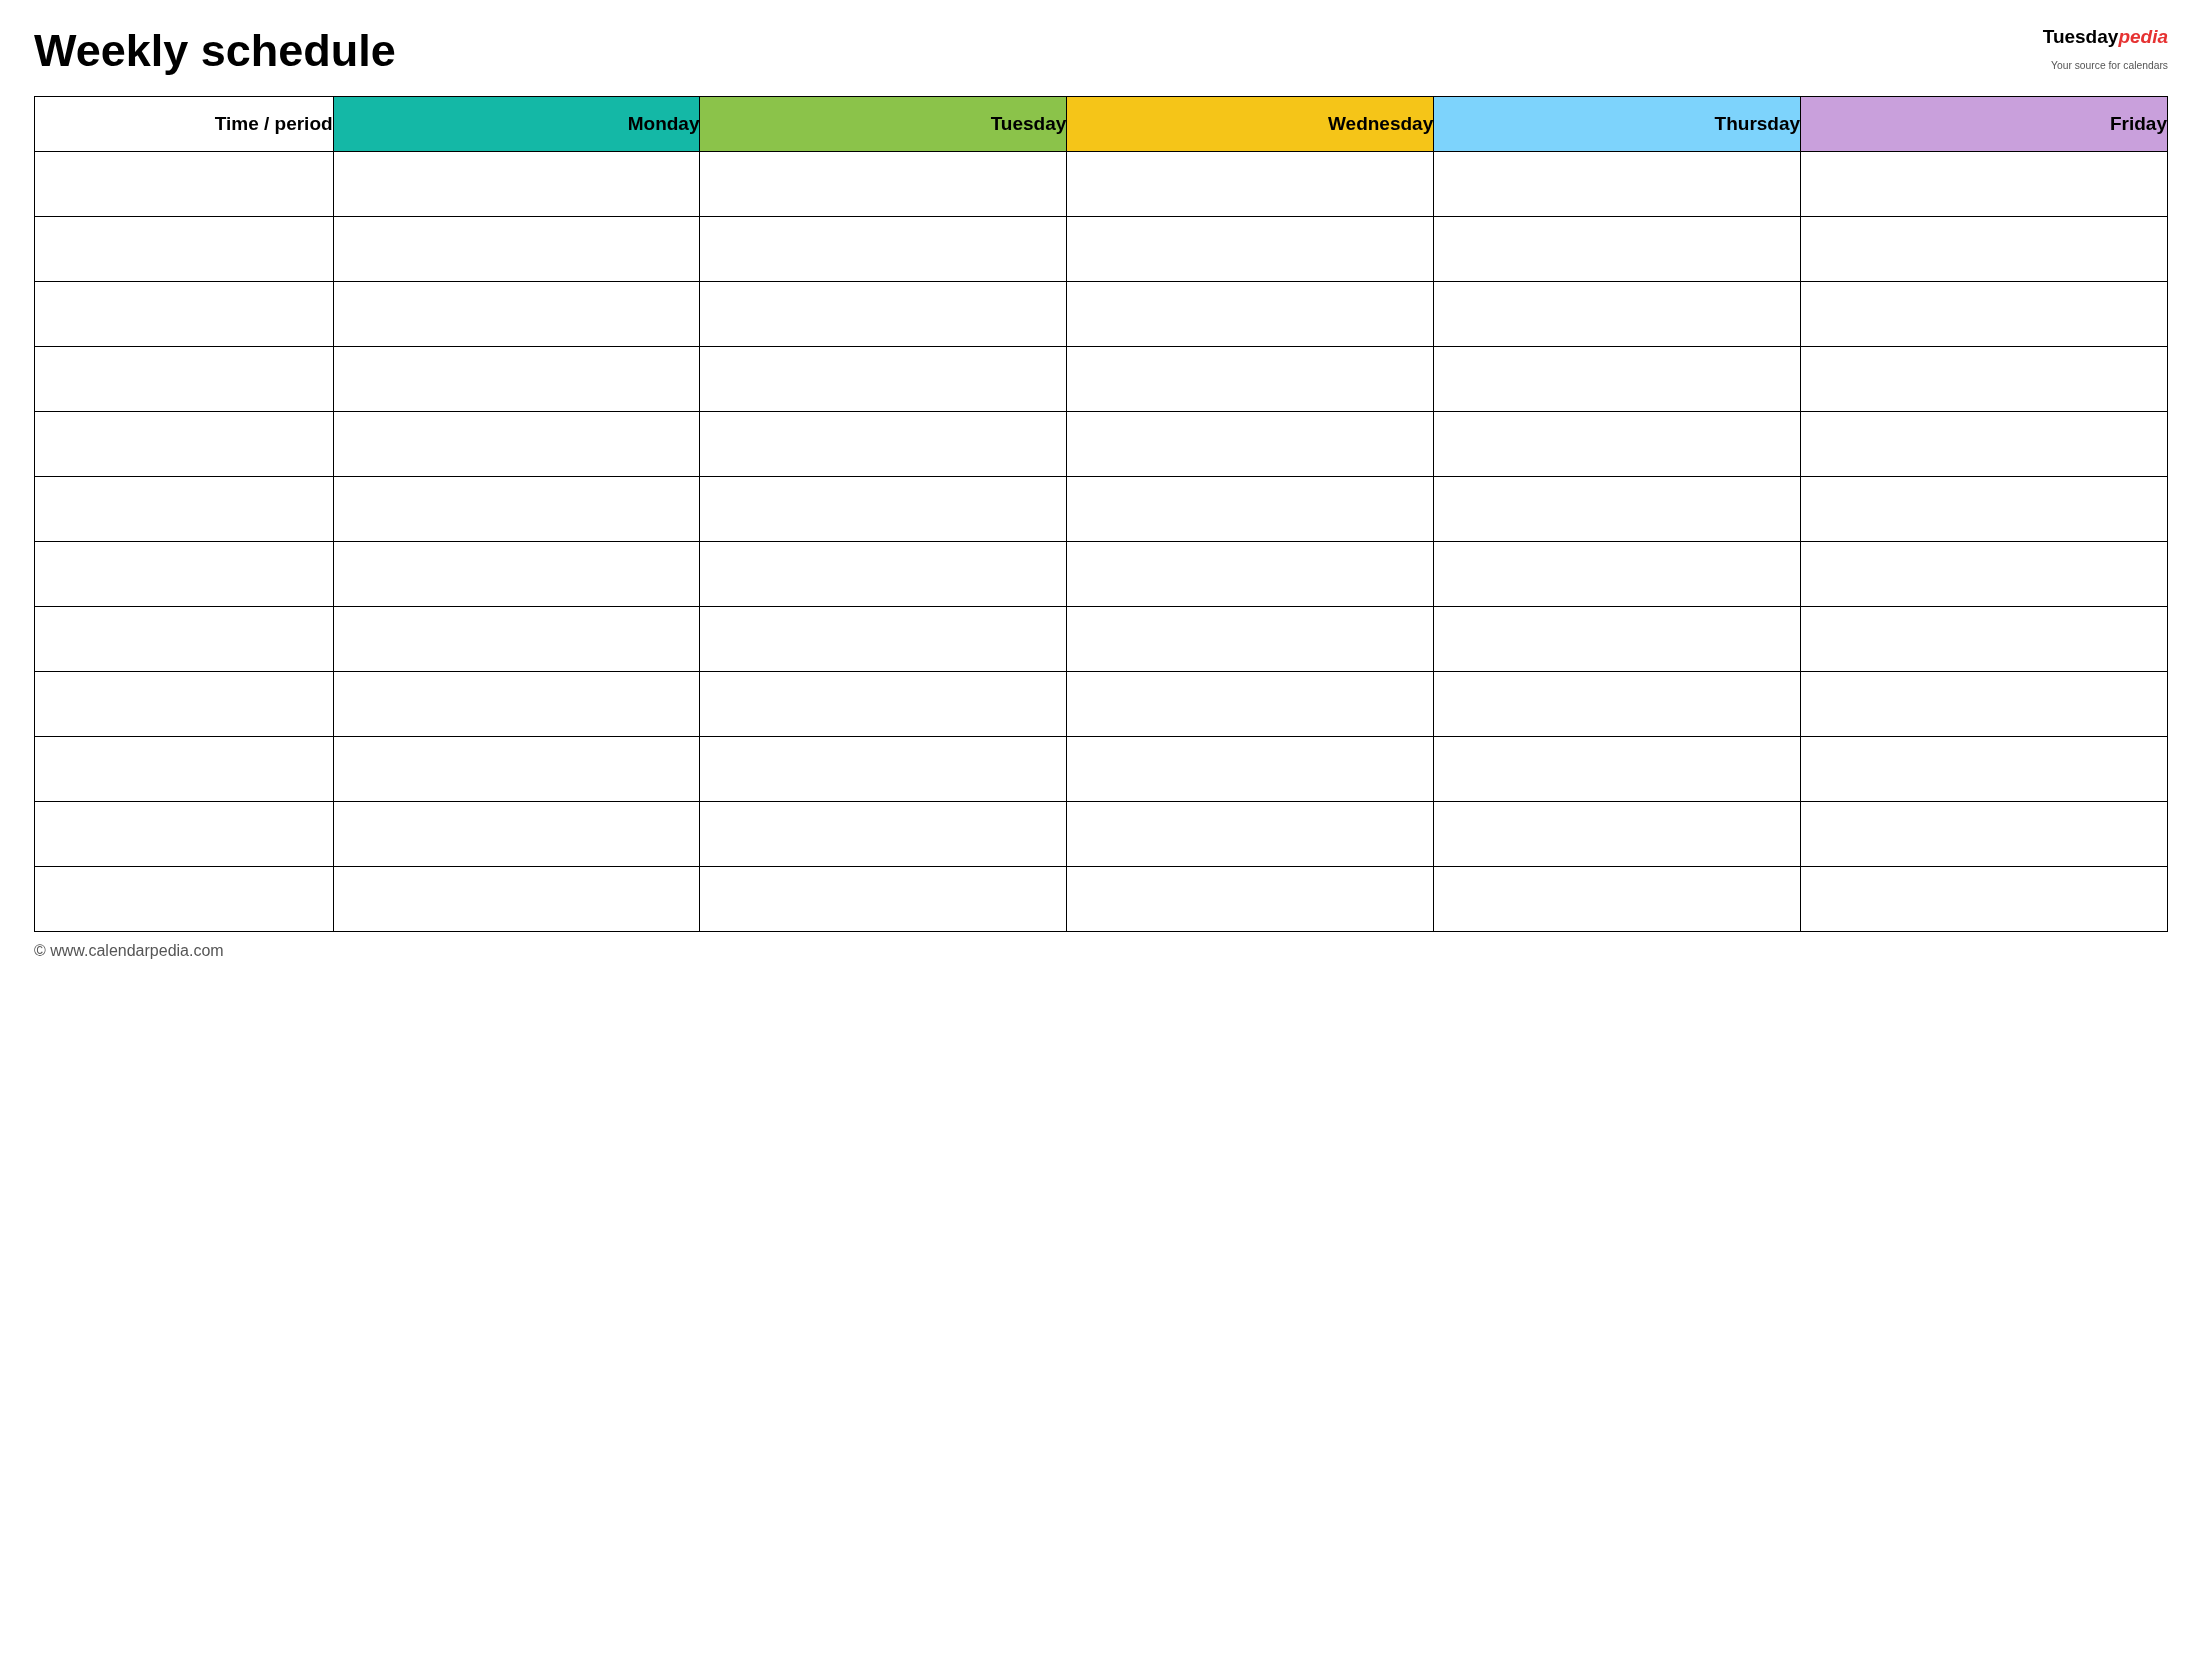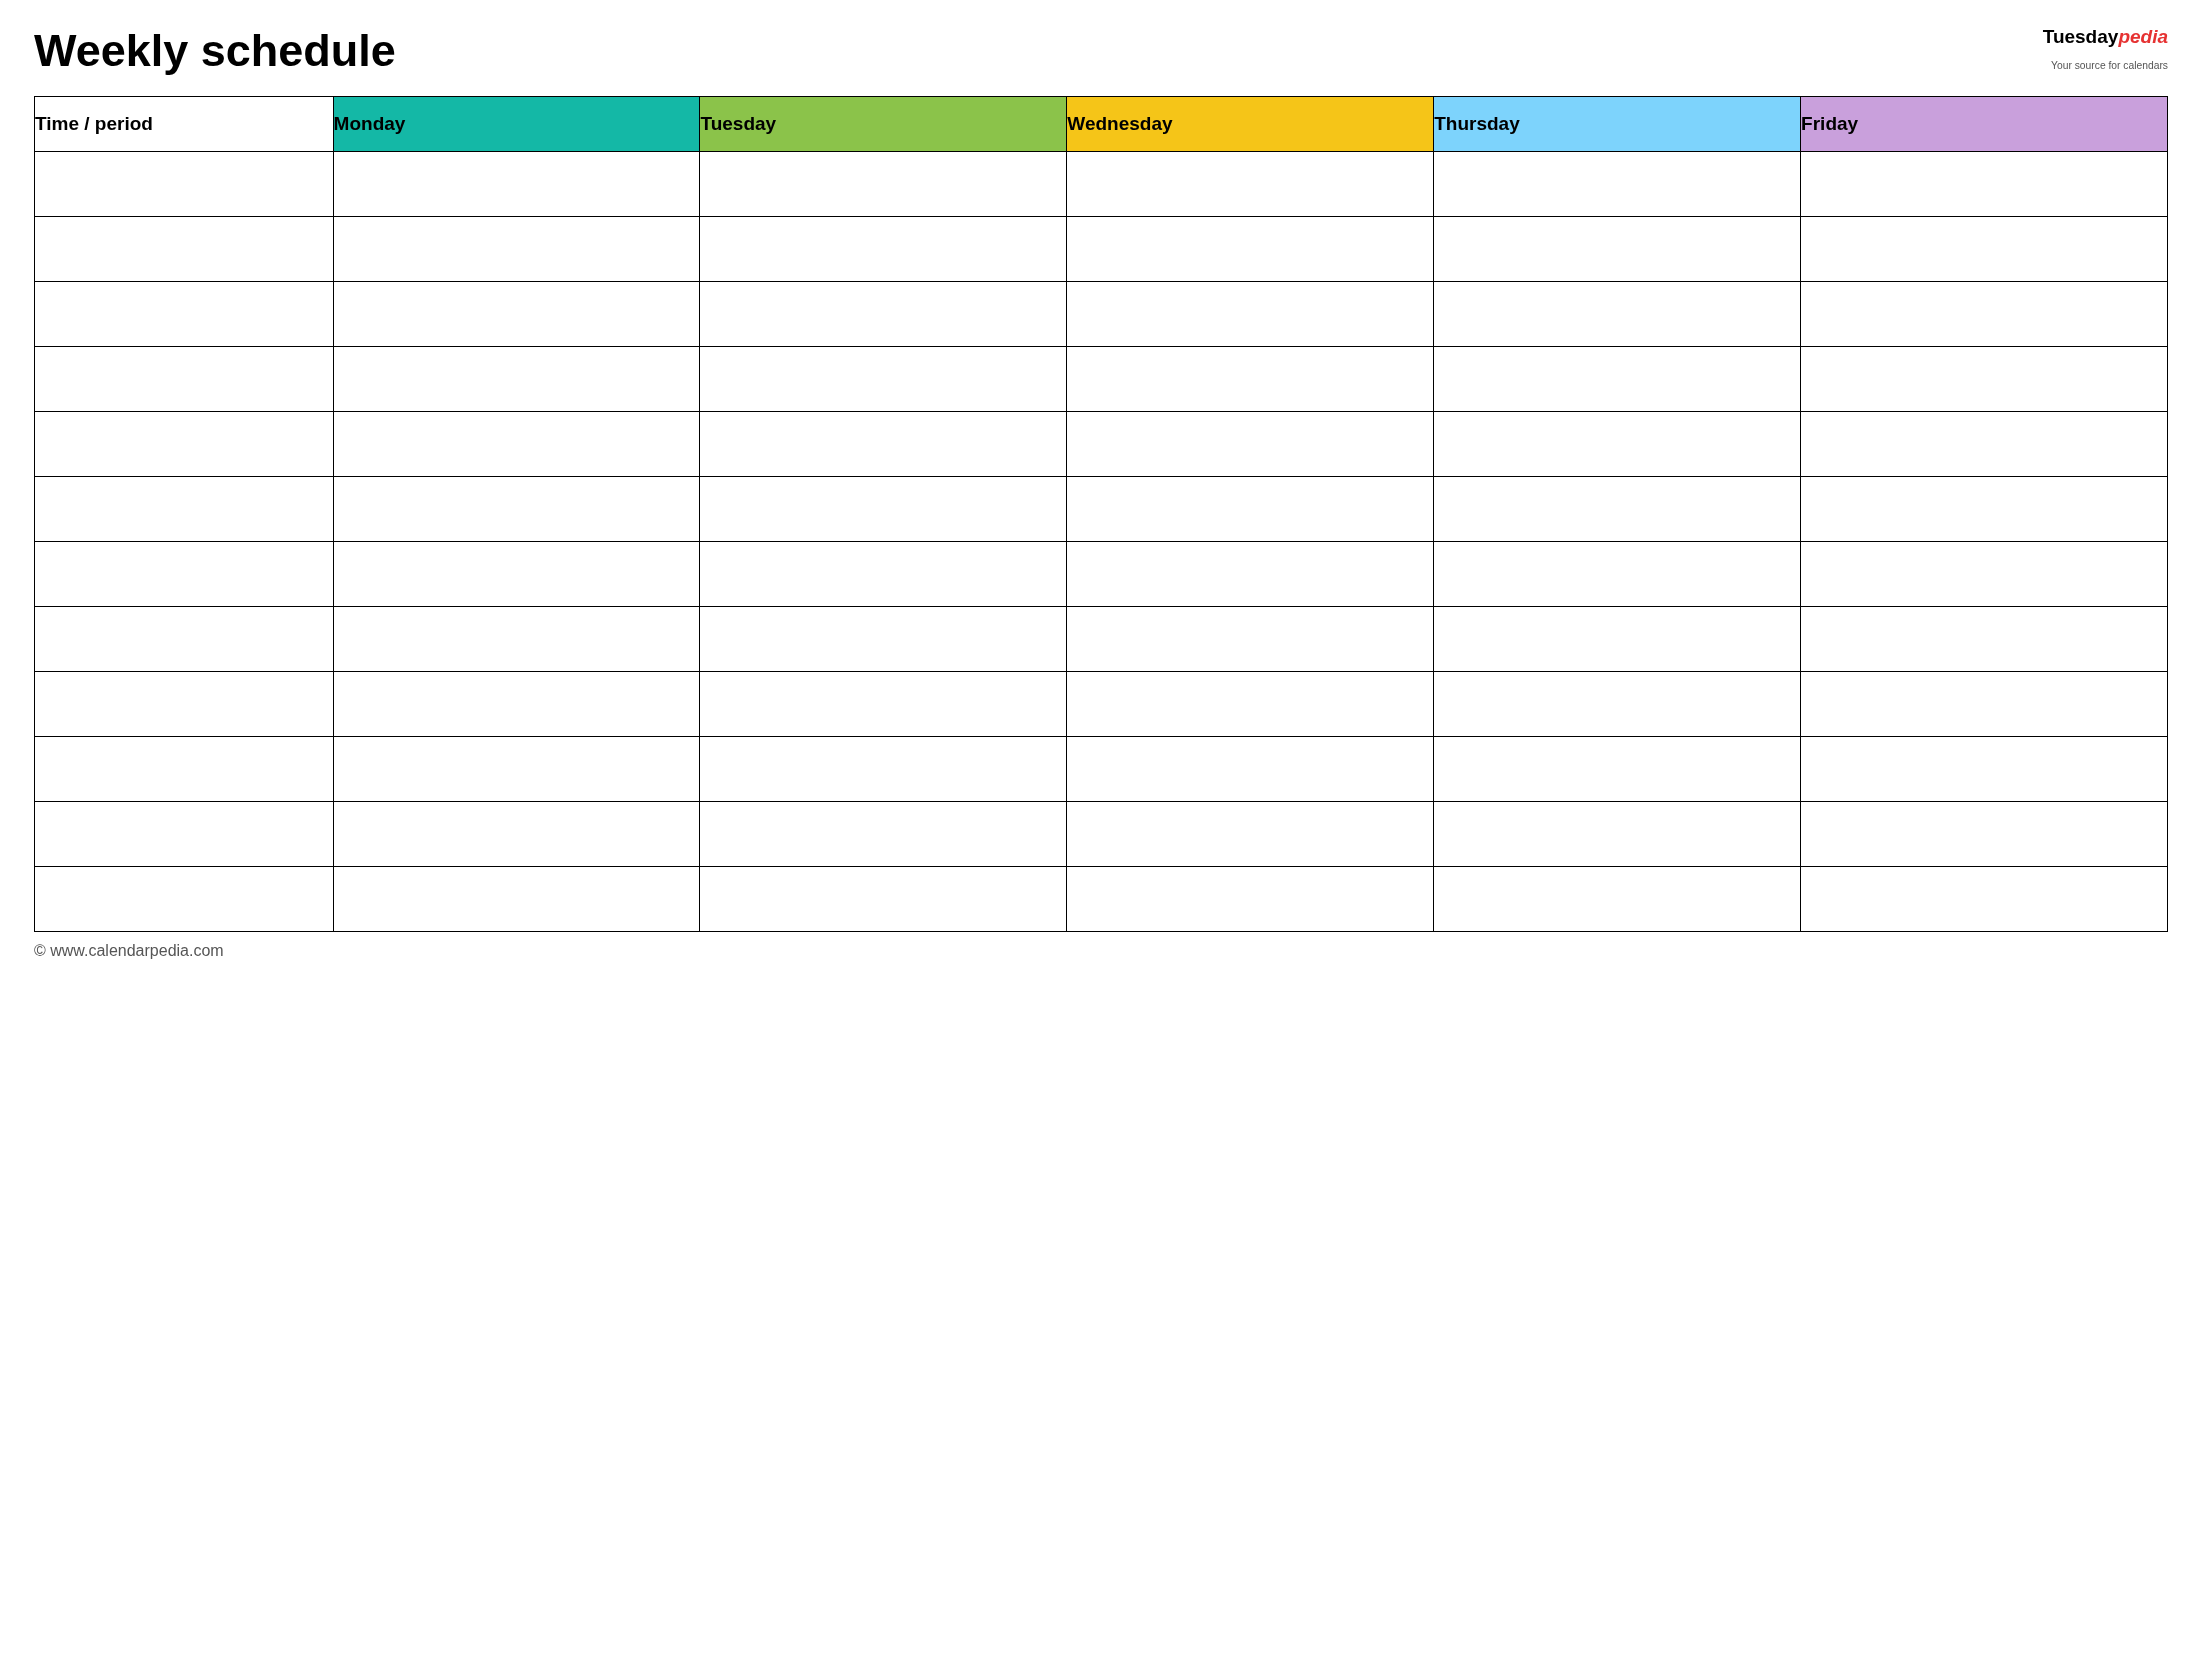--- a/index.html
+++ b/index.html
@@ -68,21 +68,21 @@
     }
 
     .schedule-table th,
     .schedule-table td {
       border: 0.9px solid #000000;
       padding: 0;
     }
 
     .schedule-table th {
       height: 55px;
-      text-align: left;
+      text-align: right;
       font-size: 19px;
       font-weight: bold;
       vertical-align: middle;
     }
 
     .schedule-table td {
       height: 65px;
     }
 
     .col-time {

